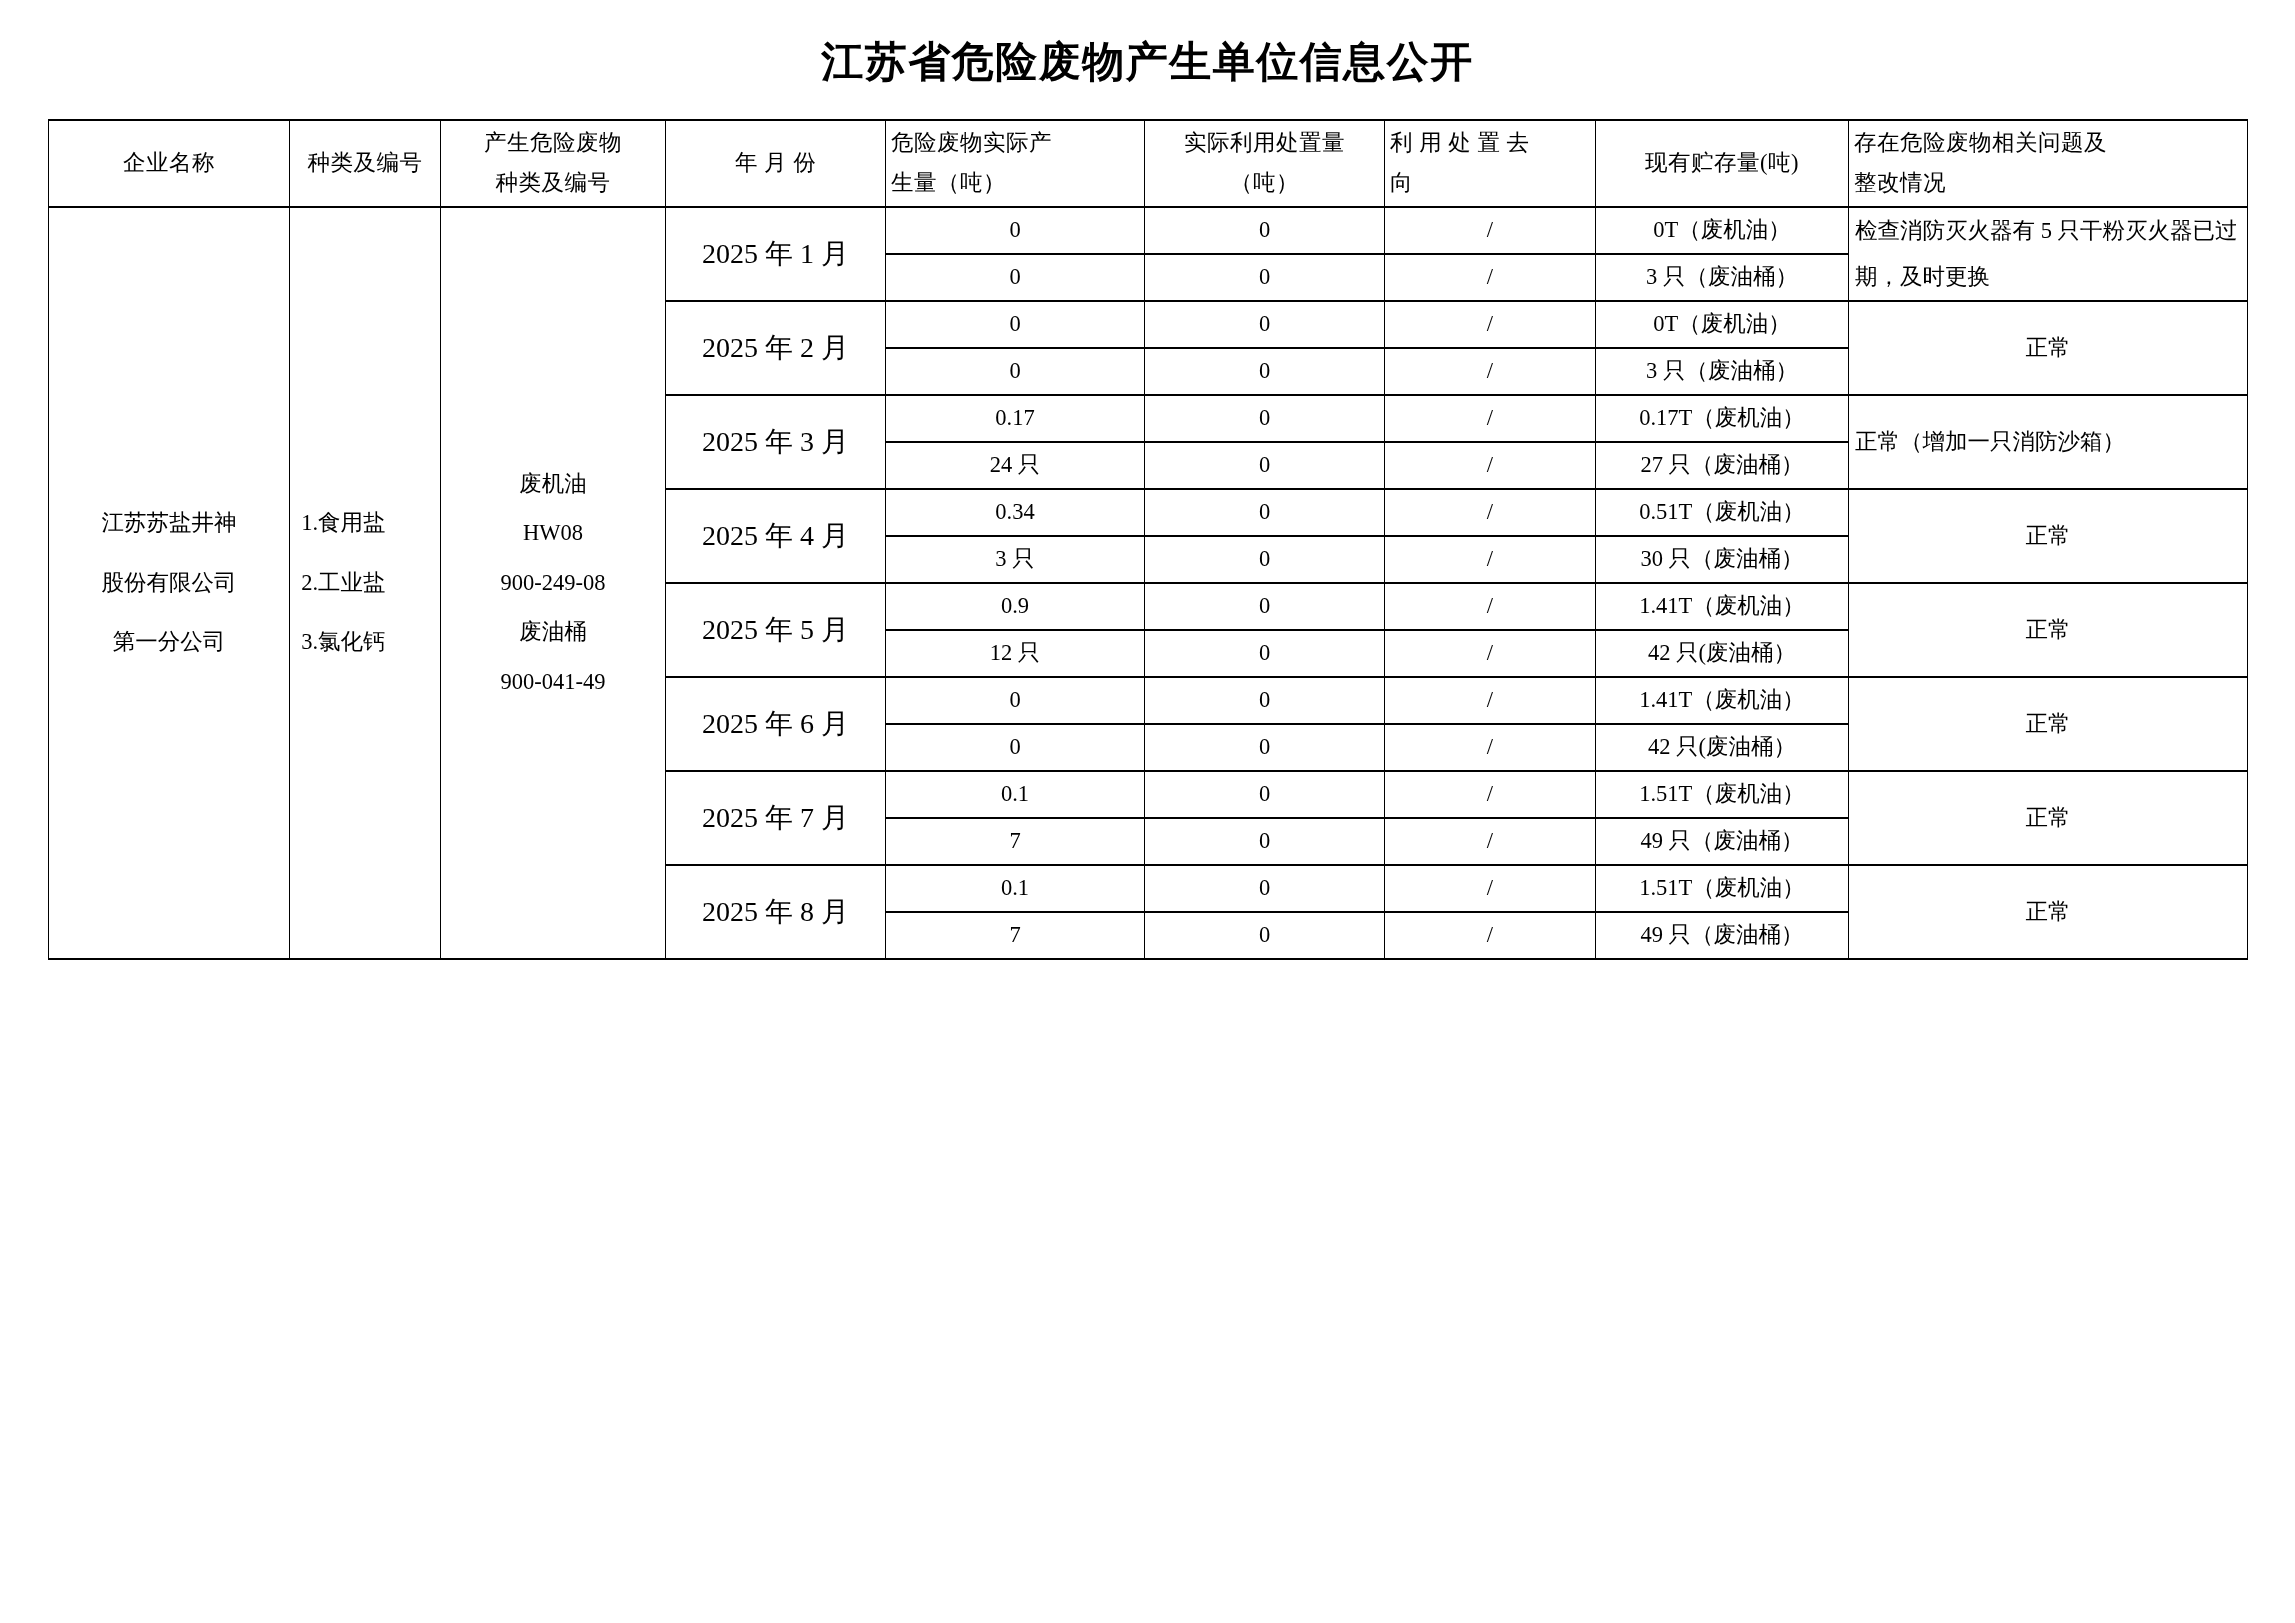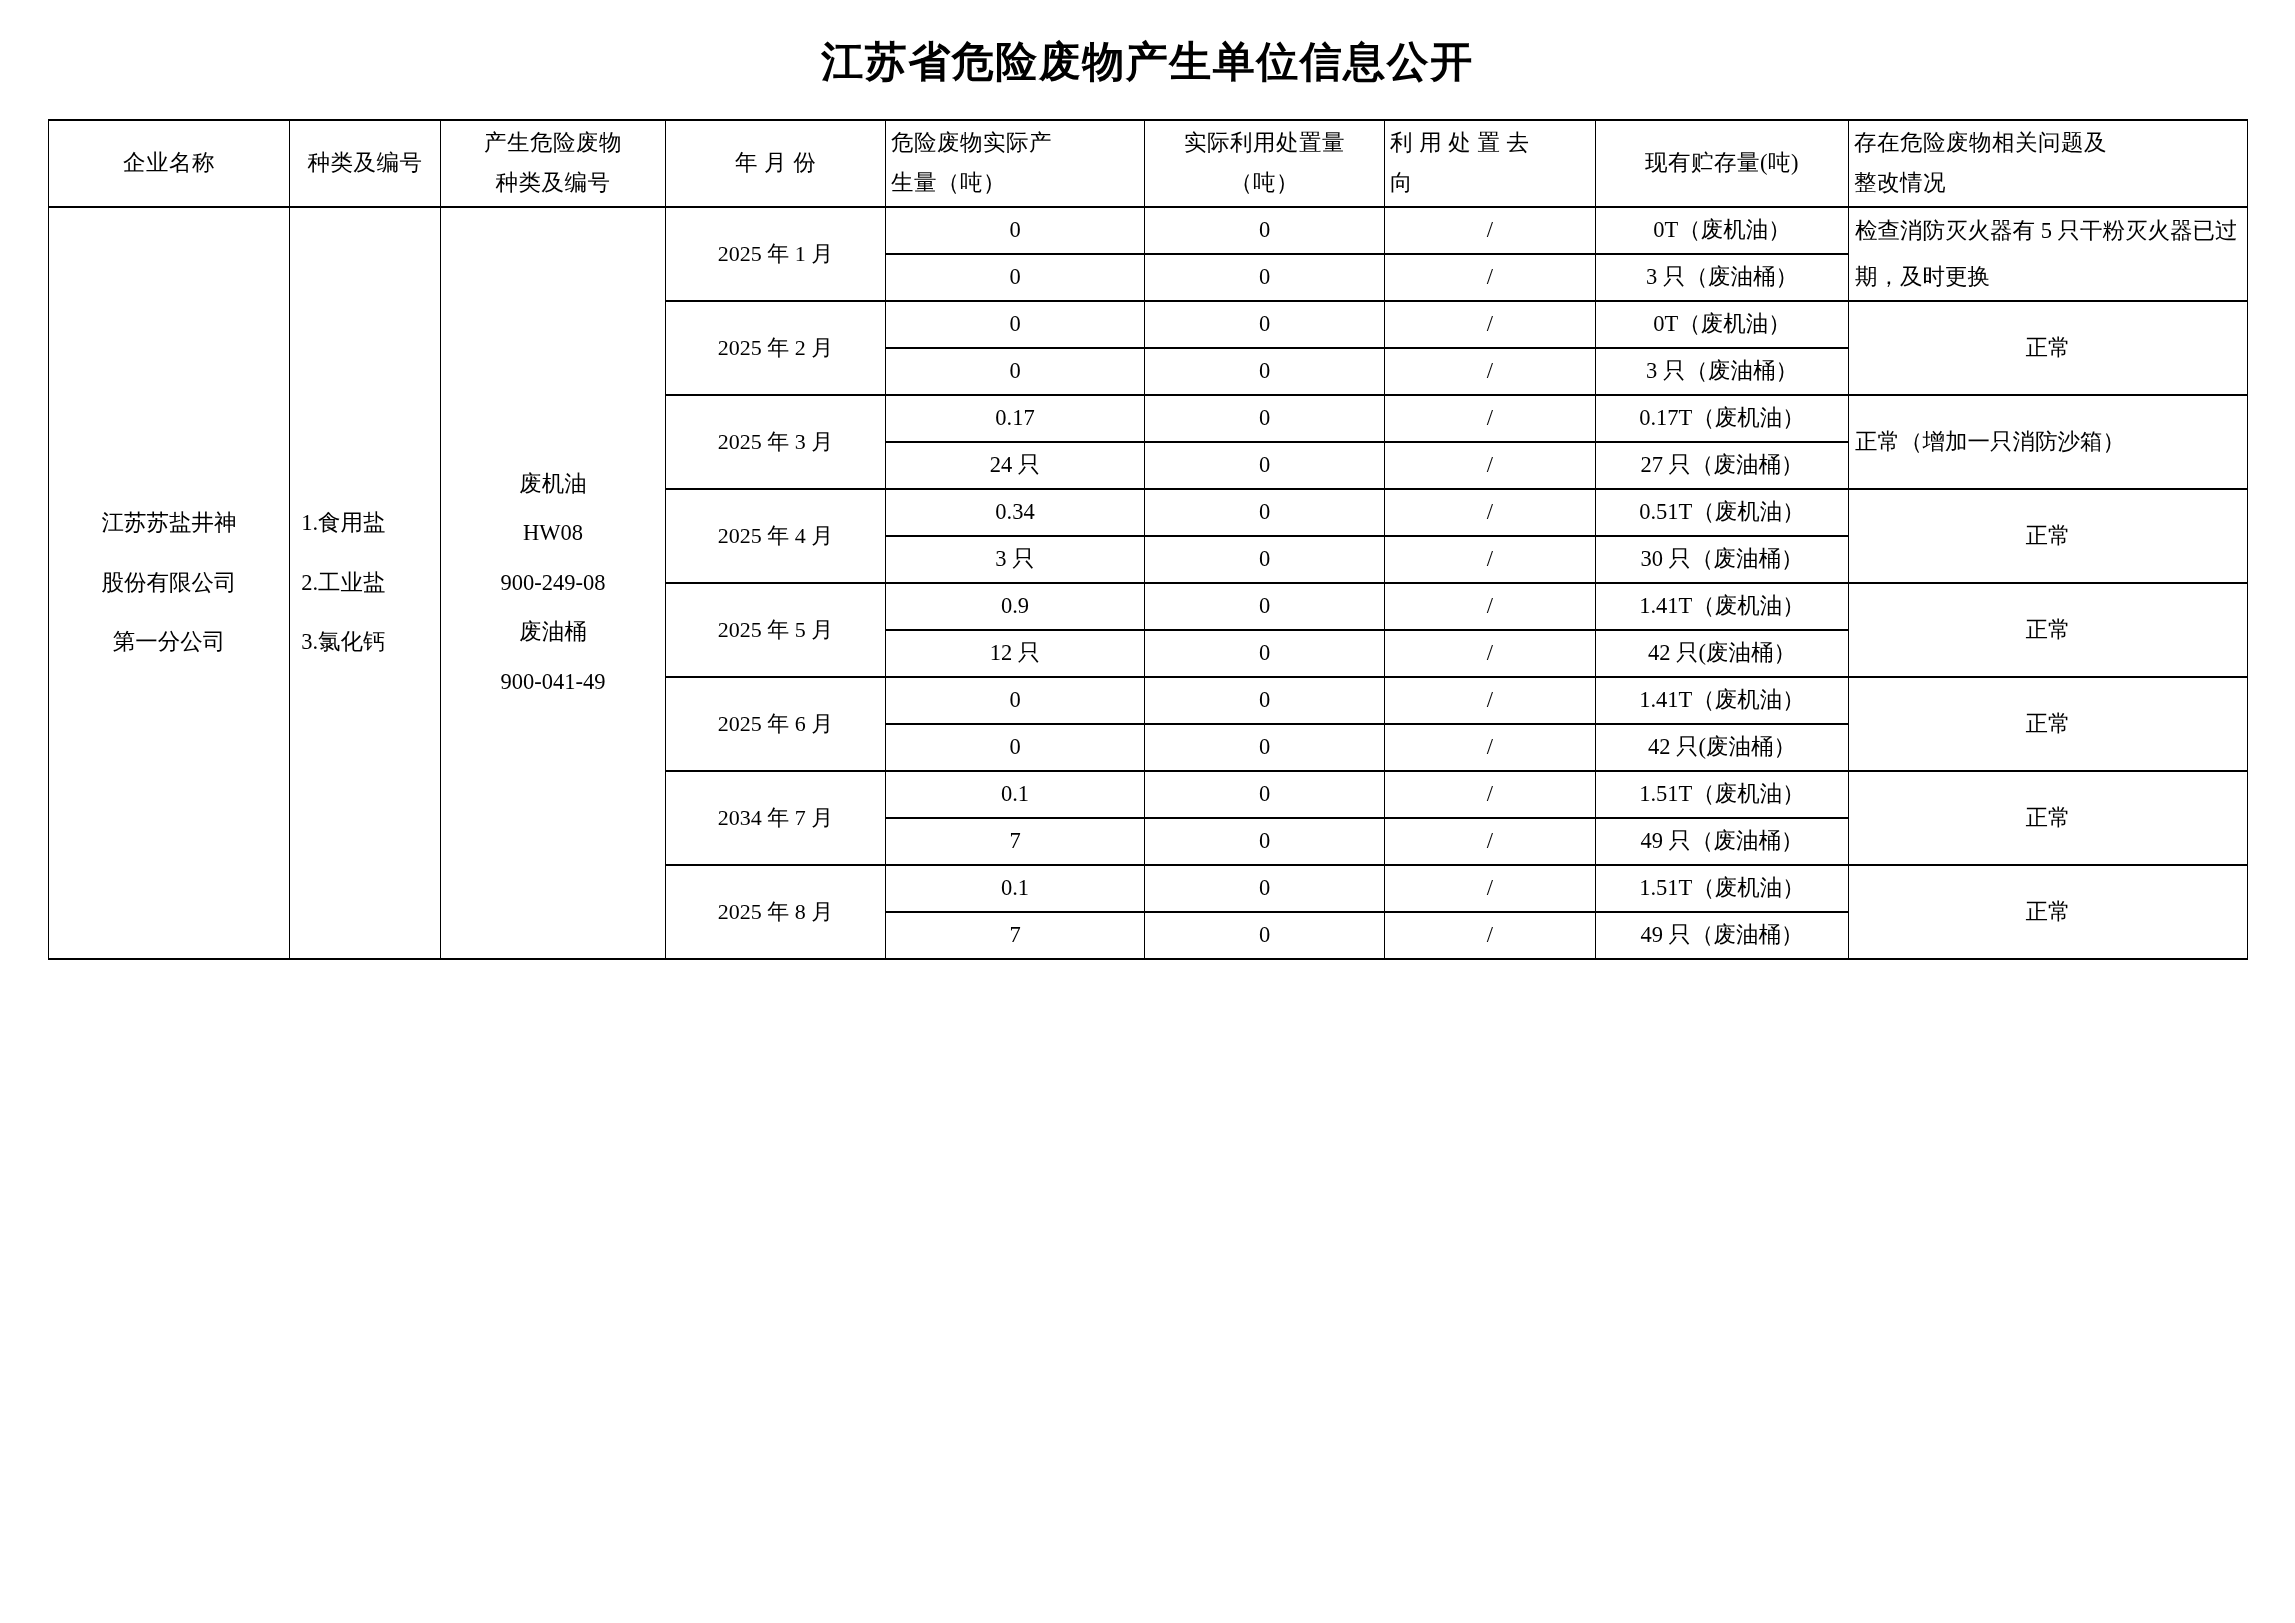--- a/index.html
+++ b/index.html
@@ -57,21 +57,21 @@
     line-height: 2.65;
   }
   td.products-cell {
     text-align: left;
     padding-left: 11.2px;
   }
   td.waste-cell {
     line-height: 2.2;
   }
   td.month-cell {
-    font-size: 22px;
+    font-size: 28px;
   }
   td.remark-cell.long {
     text-align: left;
     padding: 0 6.1px;
     line-height: 2.05;
   }
 </style>
 </head>
 <body>
 
@@ -197,21 +197,21 @@
         <td class="value-cell">1.41T（废机油）</td>
         <td class="remark-cell" rowspan="2">正常</td>
       </tr>
       <tr>
         <td class="value-cell">0</td>
         <td class="value-cell">0</td>
         <td class="value-cell">/</td>
         <td class="value-cell">42 只(废油桶）</td>
       </tr>
       <tr>
-        <td class="month-cell" rowspan="2">2034 年 7 月</td>
+        <td class="month-cell" rowspan="2">2025 年 7 月</td>
         <td class="value-cell">0.1</td>
         <td class="value-cell">0</td>
         <td class="value-cell">/</td>
         <td class="value-cell">1.51T（废机油）</td>
         <td class="remark-cell" rowspan="2">正常</td>
       </tr>
       <tr>
         <td class="value-cell">7</td>
         <td class="value-cell">0</td>
         <td class="value-cell">/</td>

